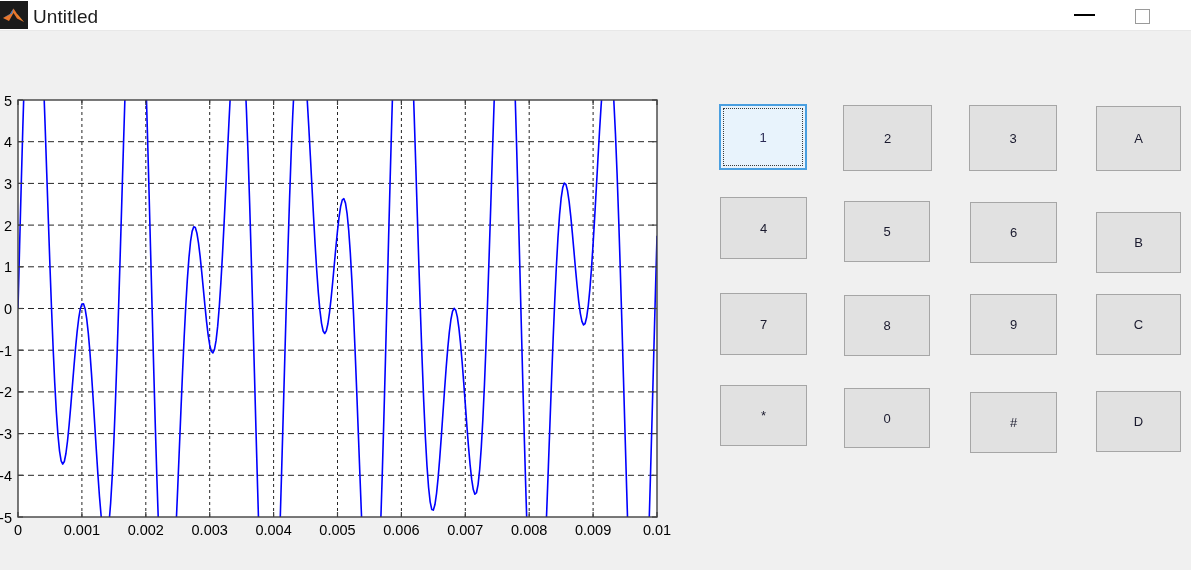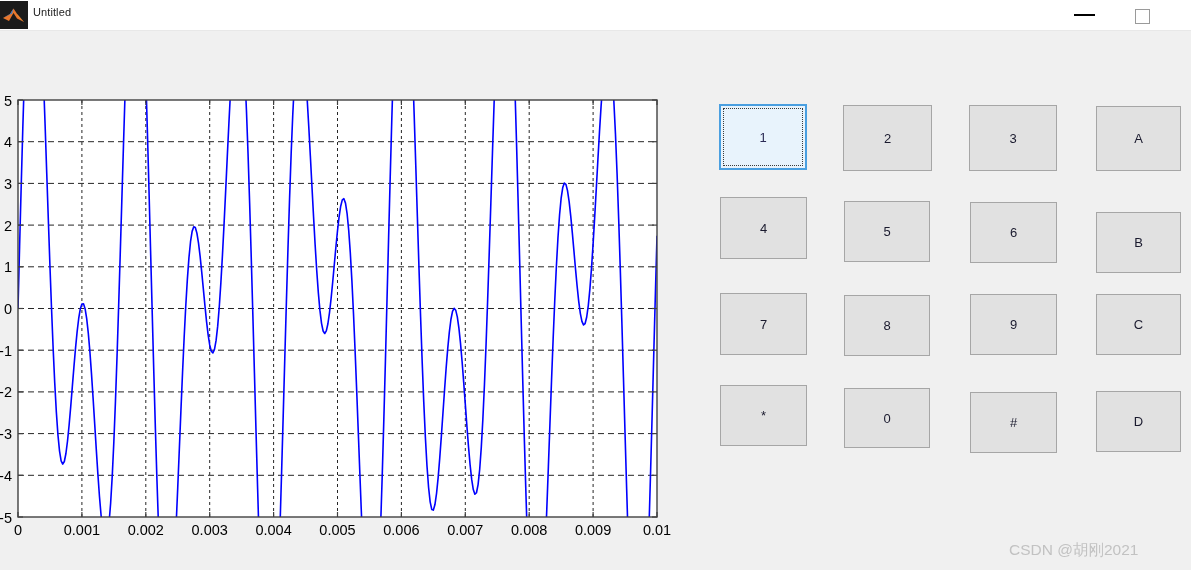--- a/index.html
+++ b/index.html
@@ -29,21 +29,21 @@
     position: absolute;
     left: 0px; top: 1px;
     width: 28px; height: 28px;
     background: #1b1b1b;
     overflow: hidden;
   }
   #app-icon svg { display: block; }
   #window-title {
     position: absolute;
     left: 33px; top: 6px;
-    font-size: 11px;
+    font-size: 19px;
     color: #1d1d1d;
     letter-spacing: 0.1px;
     white-space: nowrap;
   }
   .winbtn {
     position: absolute;
     top: 0;
     width: 46px; height: 30px;
   }
   #btn-minimize { left: 1062px; }
@@ -292,15 +292,14 @@
         <span class="key-label">0</span>
       </div>
       <div class="key" style="left: 1096px; top: 391px; width: 85px; height: 61px;">
         <span class="key-label">D</span>
       </div>
       <div class="key" style="left: 970px; top: 392px; width: 87px; height: 61px;">
         <span class="key-label">#</span>
       </div>
     </div>
 
-  <div id="watermark">CSDN @胡刚2021</div>
 
 </div>
 
 </body></html>

